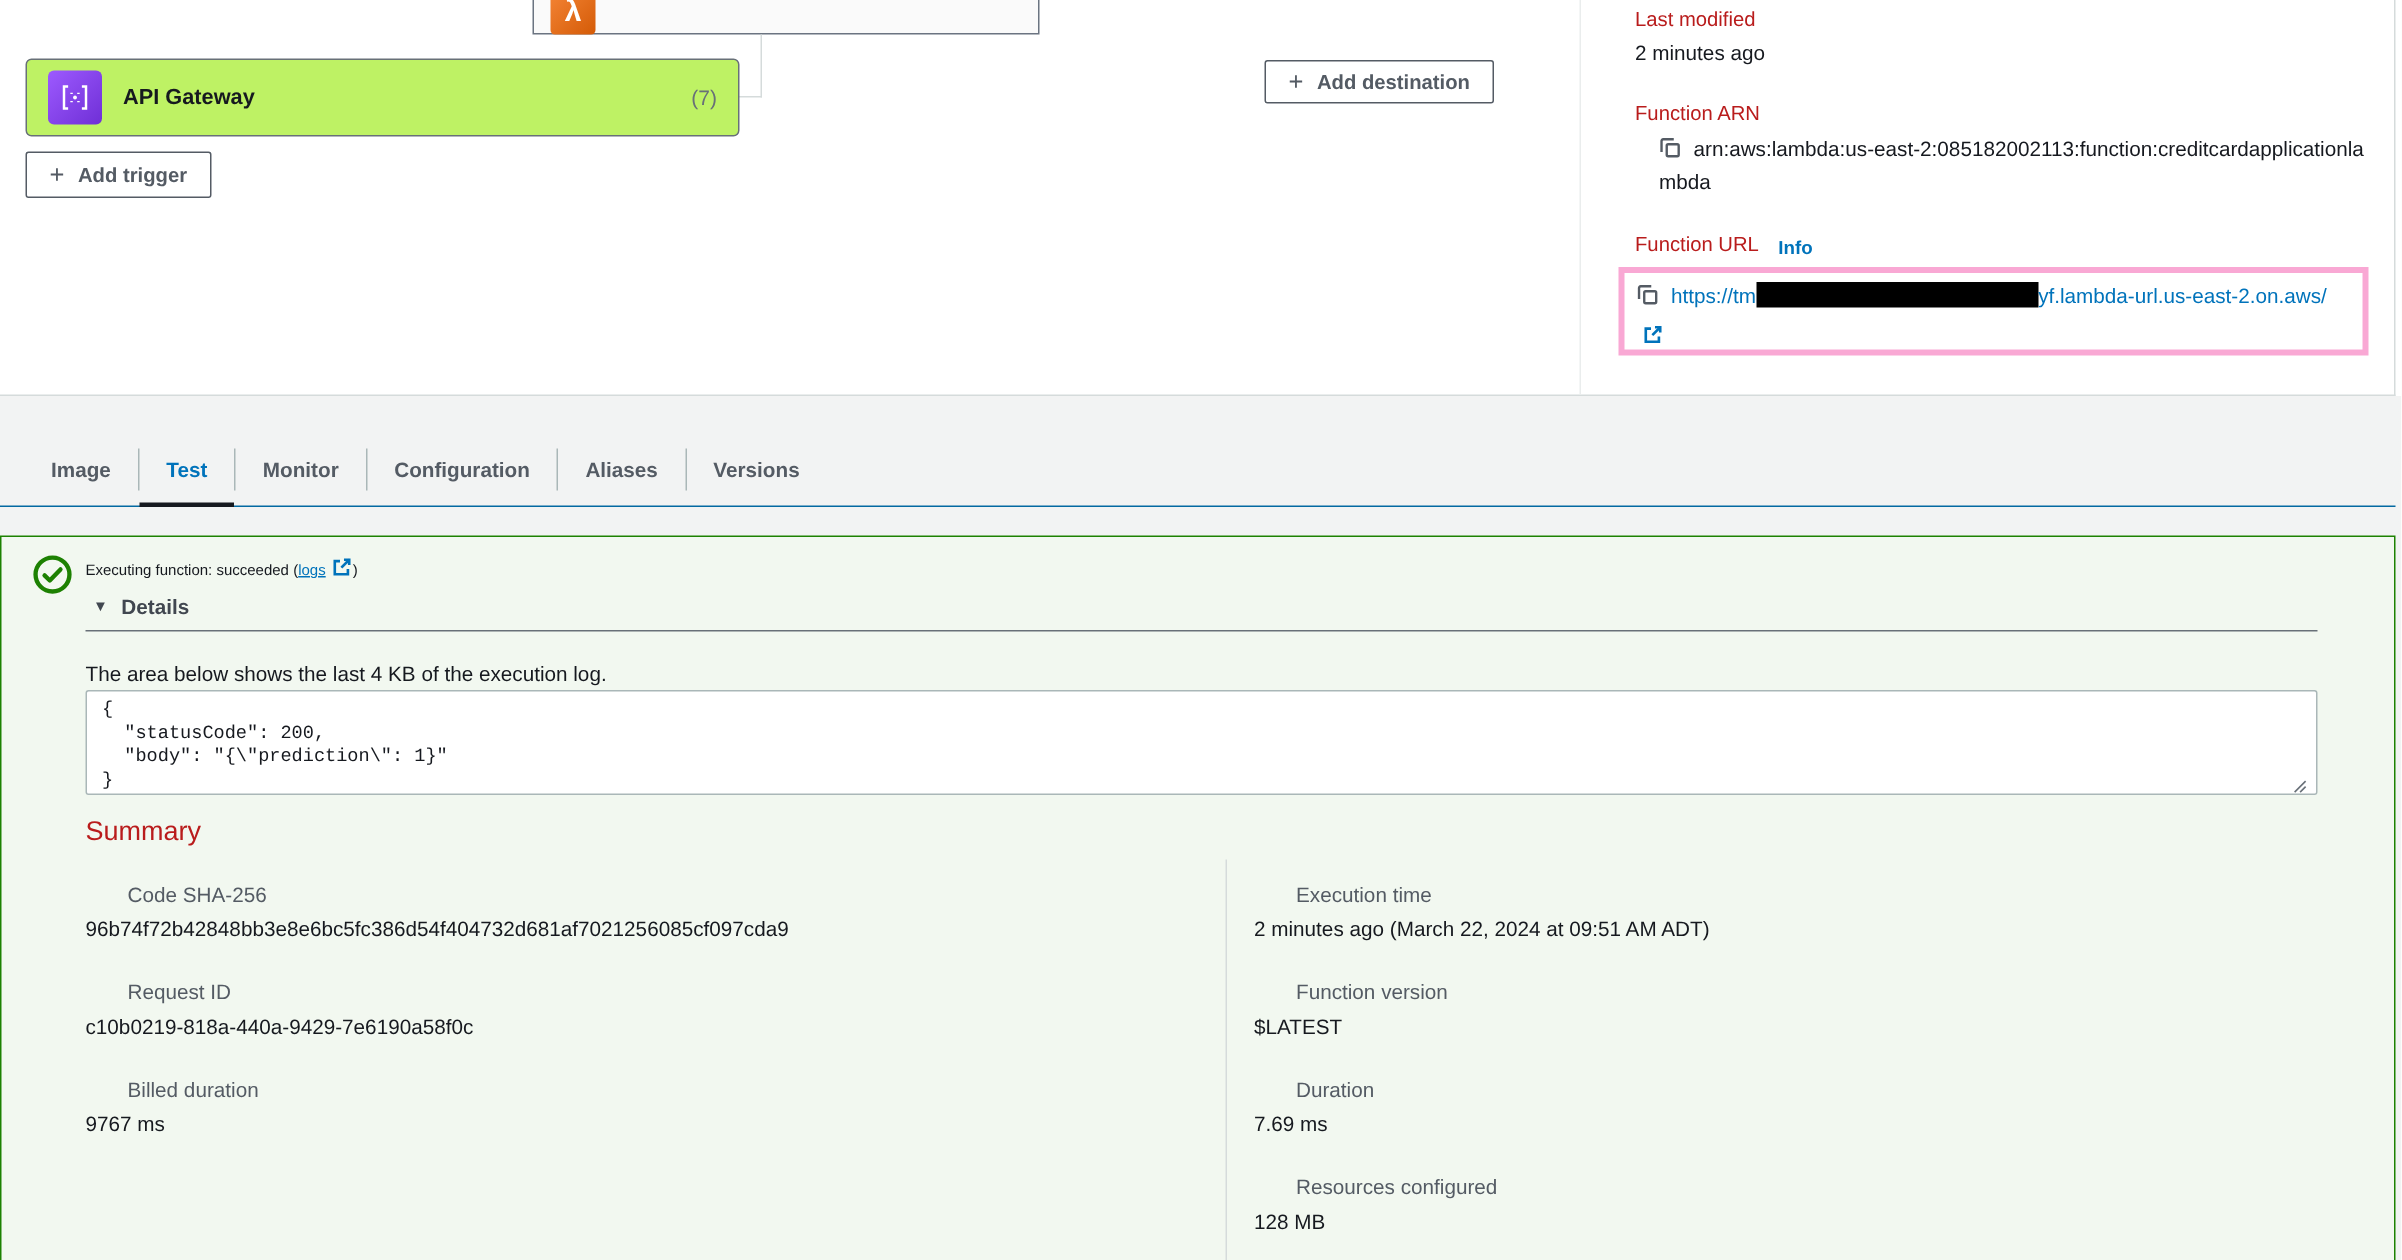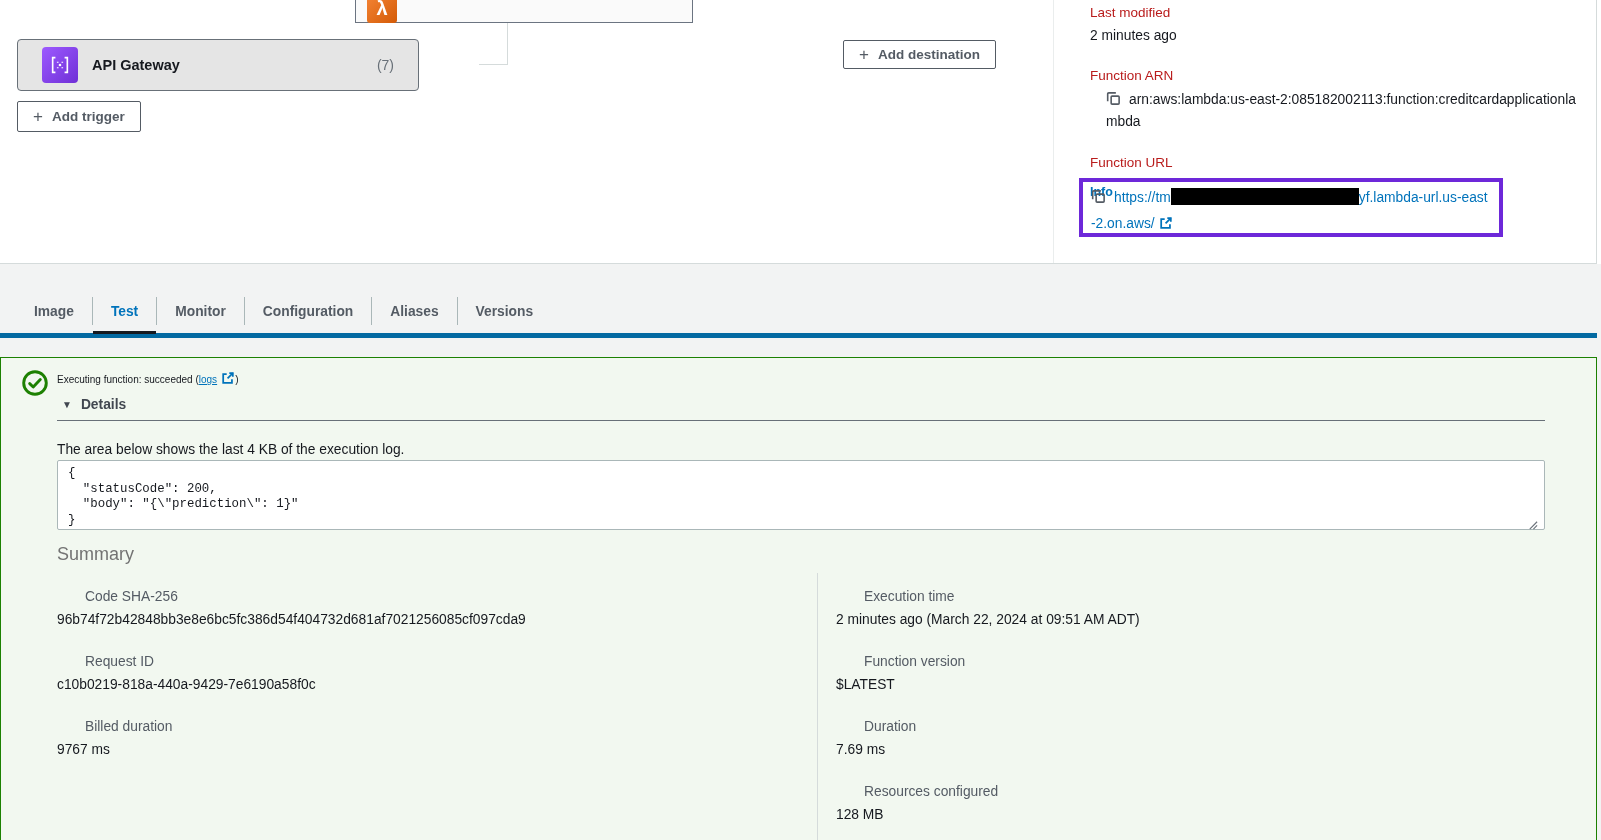--- a/index.html
+++ b/index.html
@@ -23,23 +23,23 @@
   .lambda-node .svc-icon {
     width: 30px; height: 30px; margin-top: 3px; border-radius: 3px;
     background: linear-gradient(135deg, #f58536, #d45b07);
     color: #fff; font-size: 20px; font-weight: bold;
     display: flex; align-items: center; justify-content: center;
   }
   .connector-v { position: absolute; left: 507px; top: 23px; width: 1px; height: 42px; background: #d5dbdb; }
   .connector-h { position: absolute; left: 479px; top: 64px; width: 29px; height: 1px; background: #d5dbdb; }
 
   .apigw-card {
-    position: absolute; left: 17px; top: 39px; width: 402px; height: 52px;
-    background: #e5e5e5; border: 1px solid #687078; border-radius: 4px;
-    display: flex; align-items: center; padding: 0 24px;
+    position: absolute; left: 17px; top: 39px; width: 476px; height: 52px;
+    background: #bef264; border: 1px solid #687078; border-radius: 4px;
+    display: flex; align-items: center; padding: 0 14px;
   }
   .apigw-icon {
     width: 36px; height: 36px; border-radius: 4px;
     background: linear-gradient(135deg, #9d5aff, #6f2fd6);
     display: flex; align-items: center; justify-content: center;
   }
   .apigw-label { margin-left: 14px; font-weight: bold; font-size: 14.5px; color: #16191f; }
   .apigw-count { margin-left: auto; font-size: 14px; color: #687078; }
 
   .aws-btn {
@@ -54,37 +54,37 @@
   .col-divider-top { position: absolute; left: 1053px; top: 0; width: 1px; height: 263px; background: #eaeded; }
 
   .right-panel { position: absolute; left: 1090px; top: 0; width: 476px; }
   .rp-label { font-size: 13.5px; color: #b91c1c; line-height: 19px; }
   .rp-value { font-size: 13.8px; color: #16191f; line-height: 21px; }
   .rp-lastmod-label { position: absolute; top: 3px; left: 0; }
   .rp-lastmod-value { position: absolute; top: 25px; left: 0; }
   .rp-arn-label { position: absolute; top: 66px; left: 0; }
   .rp-arn-row { position: absolute; top: 89px; left: 16px; width: 476px; word-break: break-all; font-size: 13.8px; line-height: 22px; color: #16191f; }
   .copy-btn { display: inline-block; vertical-align: -2px; margin-right: 8px; cursor: pointer; background: none; border: none; padding: 0; }
-  .rp-url-row { position: absolute; top: 153px; left: 0; display: flex; align-items: flex-start; gap: 13px; flex-direction: column; }
+  .rp-url-row { position: absolute; top: 153px; left: 0; display: flex; align-items: flex-end; gap: 13px; }
   .info-link { font-size: 12.5px; font-weight: bold; color: #0073bb; text-decoration: none; cursor: pointer; }
 
   .url-highlight {
-    position: absolute; left: -11px; top: 178px; width: 424px; height: 59px;
-    border: 4px solid #6d28d9; padding: 3px 8px;
+    position: absolute; left: -11px; top: 178px; width: 500px; height: 59px;
+    border: 4px solid #f9a8d4; padding: 3px 8px;
     font-size: 13.8px; line-height: 26px;
   }
   .url-link { color: #0073bb; text-decoration: none; cursor: pointer; word-break: break-all; }
   .redaction-bar { display: inline-block; width: 188px; height: 17px; background: #000; vertical-align: -3px; }
   .ext-icon { display: inline-block; vertical-align: -2px; margin-left: 4px; }
 
   
   .gray-band { position: absolute; left: 0; top: 264px; width: 1601px; height: 576px; background: #f2f3f3; }
   .tabs-row {
     position: absolute; left: 0; top: 289px; width: 1597px; height: 49px;
-    display: flex; align-items: stretch; border-bottom: 5px solid #0369a1;
+    display: flex; align-items: stretch; border-bottom: 1px solid #0369a1;
   }
   .tabs-row .spacer { width: 16px; }
   .tab {
     position: relative; display: flex; align-items: center; padding: 0 18px;
     font-weight: bold; font-size: 13.8px; color: #545b64; cursor: pointer;
   }
   .tab.active { color: #0073bb; }
   .tab-underline { position: absolute; left: 0; right: 0; bottom: -1px; height: 3px; background: #16191f; }
   .tab-sep { width: 1px; height: 28px; background: #aab7b8; align-self: center; }
 
@@ -102,21 +102,21 @@
   .details-hr { position: absolute; left: 56px; top: 62px; width: 1488px; height: 1px; background: #687078; }
   .log-desc { position: absolute; left: 56px; top: 84px; font-size: 13.8px; color: #16191f; }
   .log-box {
     position: absolute; left: 56px; top: 102px; width: 1488px; height: 70px;
     background: #fff; border: 1px solid #aab7b8; border-radius: 2px;
     padding: 5px 10px; font-family: "Liberation Mono", "DejaVu Sans Mono", monospace;
     font-size: 12.4px; line-height: 15.5px; color: #16191f; white-space: pre;
     overflow: hidden;
   }
   .resize-handle { position: absolute; right: 58px; top: 158px; cursor: nwse-resize; }
-  .summary-title { position: absolute; left: 56px; top: 186px; font-size: 18px; font-weight: normal; color: #737373; }
+  .summary-title { position: absolute; left: 56px; top: 186px; font-size: 18px; font-weight: normal; color: #b91c1c; }
   .summary-col-divider { position: absolute; left: 816px; top: 215px; width: 1px; height: 275px; background: #d5dbdb; }
   .summary-col { position: absolute; top: 229px; width: 700px; }
   .summary-col.left { left: 56px; }
   .summary-col.right { left: 835px; }
   .field { margin-bottom: 22px; }
   .field .f-label { font-size: 13.8px; color: #545b64; line-height: 20px; margin-left: 28px; }
   .field .f-value { font-size: 13.8px; color: #16191f; line-height: 20px; margin-top: 3px; }
 </style>
 </head>
 <body>

